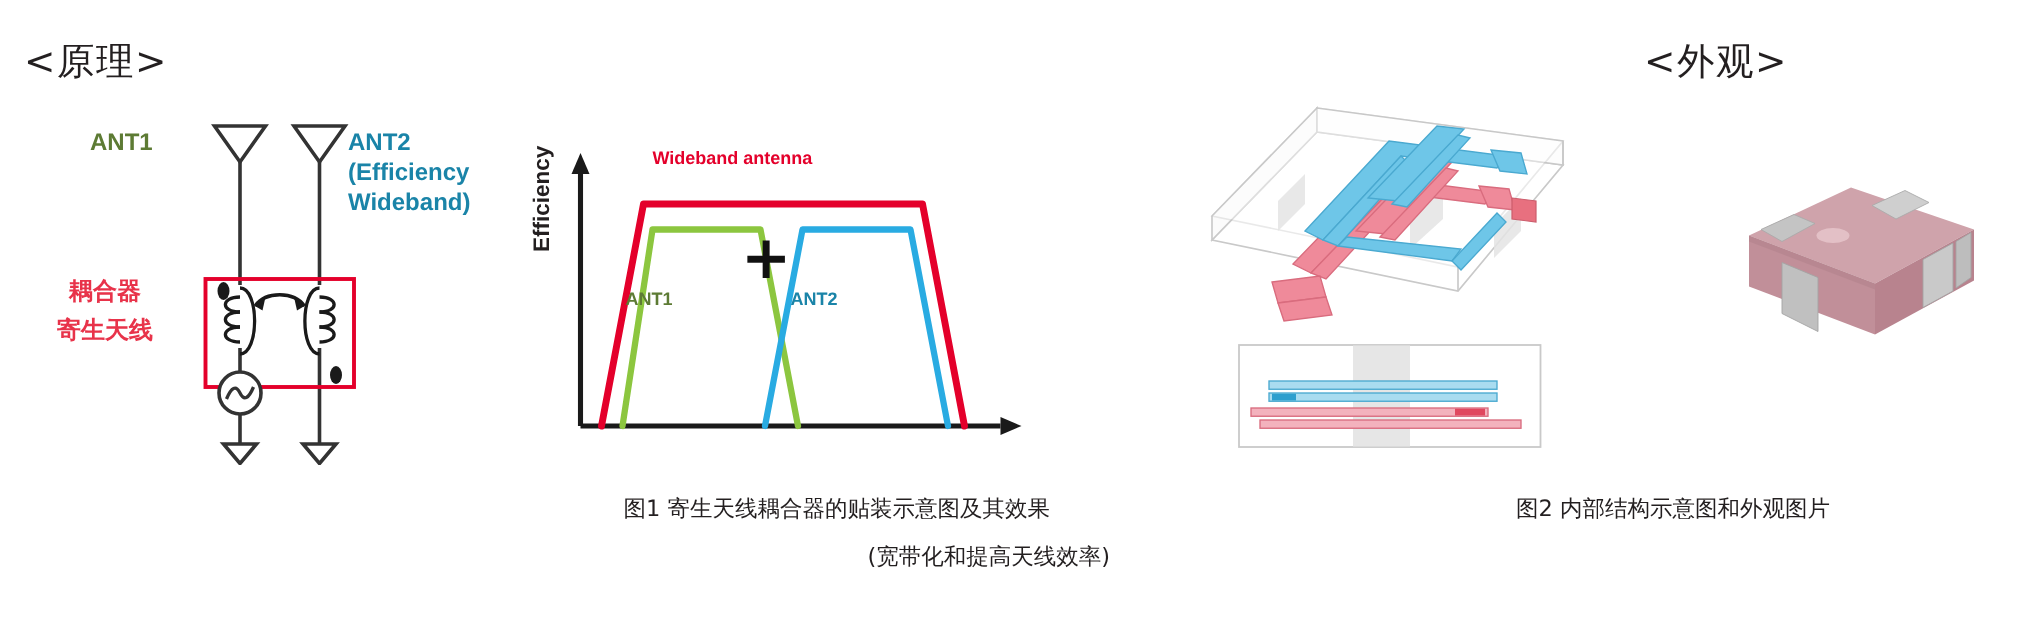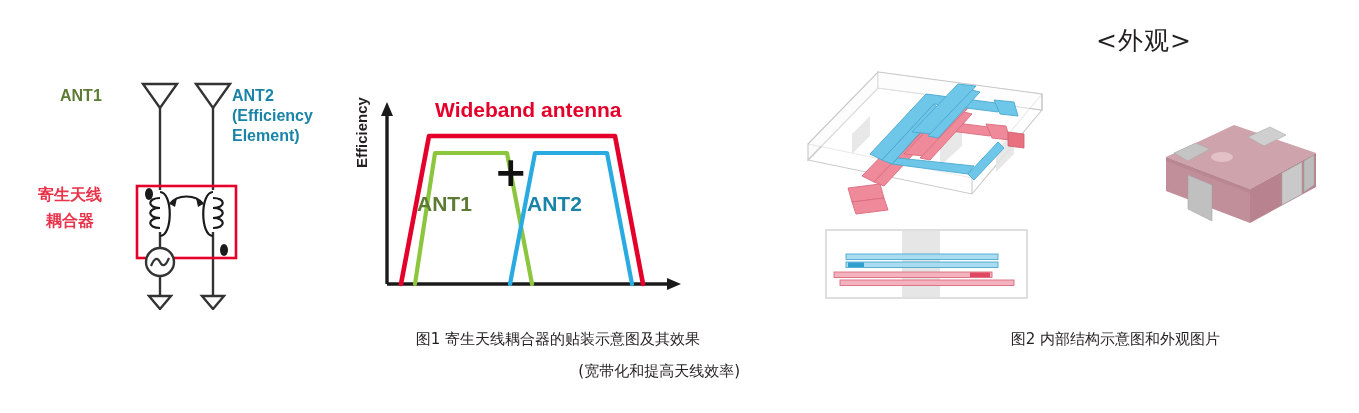--- a/index.html
+++ b/index.html
@@ -20,21 +20,21 @@
   #ant2-label{left:232px;top:86px;color:#1a84a8;}
   #coupler-label{left:16px;top:182px;color:#e8334a;font-size:16px;font-weight:bold;line-height:26px;text-align:center;width:108px;}
   
   #circuit{left:125px;top:80px;width:130px;height:230px;}
   
   #chart{left:355px;top:96px;width:330px;height:200px;}
   .chart-ylabel{
     position:absolute;left:-2px;top:72px;font-size:15px;font-weight:bold;
     color:#231f20;transform:rotate(-90deg);transform-origin:left top;white-space:nowrap;
   }
-  .curve-tag{position:absolute;font-size:21px;font-weight:bold;white-space:nowrap;}
+  .curve-tag{position:absolute;font-size:12px;font-weight:bold;white-space:nowrap;}
   #tag-wideband{left:80px;top:2px;color:#e4002b;}
   #tag-ant1{left:62px;top:96px;color:#5d7b34;}
   #tag-ant2{left:172px;top:96px;color:#1a84a8;}
   #plus-sign{position:absolute;left:139px;top:56px;font-size:40px;font-weight:bold;color:#111;line-height:1;font-family:"DejaVu Sans",sans-serif;}
   
   .caption{font-size:15px;color:#231f20;text-align:right;white-space:nowrap;
            font-family:"DejaVu Sans","Liberation Sans",sans-serif;}
   #caption1-l1{left:0;top:330px;width:700px;}
   #caption1-l2{left:0;top:362px;width:700px;padding-left:40px;}
   #caption2-l1{left:740px;top:330px;width:480px;}
@@ -46,32 +46,33 @@
   
   #panel-appearance{left:1090px;top:0;width:269px;height:320px;}
   #appear-title{left:6px;top:24px;}
   #chip-photo{left:48px;top:95px;width:200px;height:150px;}
 </style>
 </head>
 <body>
 
 <div class="abs" id="panel-principle">
 
+  <div class="abs sec-title" style="left:16px;top:24px;">&lt;原理&gt;</div>
 
   <div class="abs ant-label" id="ant1-label">ANT1</div>
 
   <div class="abs" id="ant2-label">
     <div class="ant-label" style="color:#1a84a8;">ANT2</div>
     <div class="ant-label" style="color:#1a84a8;">(Efficiency</div>
-    <div class="ant-label" style="color:#1a84a8;">Element)</div>
+    <div class="ant-label" style="color:#1a84a8;">Wideband)</div>
   </div>
 
   <div class="abs" id="coupler-label">
+    <div>耦合器</div>
     <div>寄生天线</div>
-    <div>耦合器</div>
   </div>
 
   <svg class="abs" id="circuit" viewBox="0 0 130 230">
     <g stroke="#333" stroke-width="2.4" fill="none">
 
       <line x1="35" y1="28" x2="35" y2="110"></line>
       <line x1="35" y1="152" x2="35" y2="168"></line>
       <line x1="35" y1="196" x2="35" y2="216"></line>
 
       <line x1="88" y1="28" x2="88" y2="110"></line>

